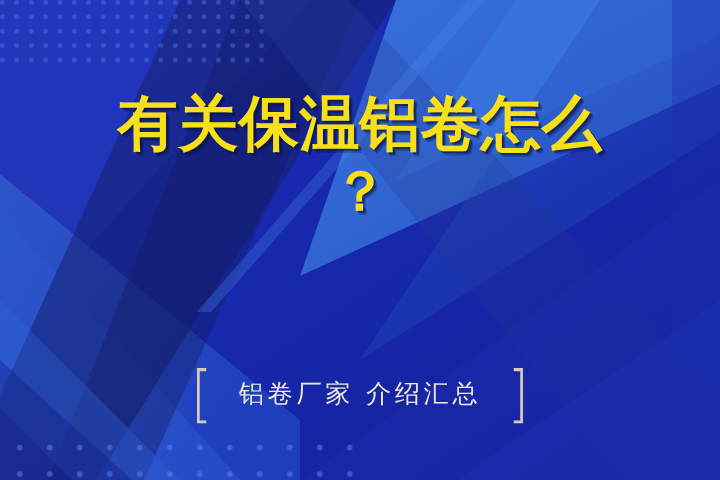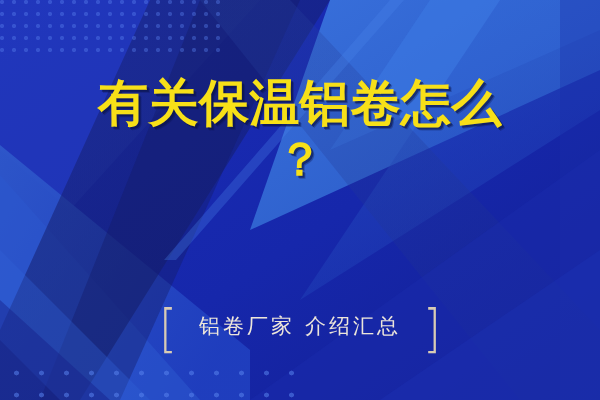--- a/index.html
+++ b/index.html
@@ -107,21 +107,21 @@
     font-family: "DejaVu Sans", sans-serif;
     transform: scaleY(1.12);
   }
   .subtitle-text {
     color: #EDE6DA;
     font-size: 21px;
     line-height: 30px;
     letter-spacing: 3px;
     font-weight: 400;
     white-space: nowrap;
-    font-family: Liberation Mono, monospace;
+    font-family: Liberation Serif, serif;
   }
   .subtitle-gap { display: inline-block; width: 10px; }
 </style>
 </head>
 <body>
 
 <div class="banner">
 
   <div class="bg-layer">
     <svg width="600" height="400" viewBox="0 0 600 400" xmlns="http://www.w3.org/2000/svg">

